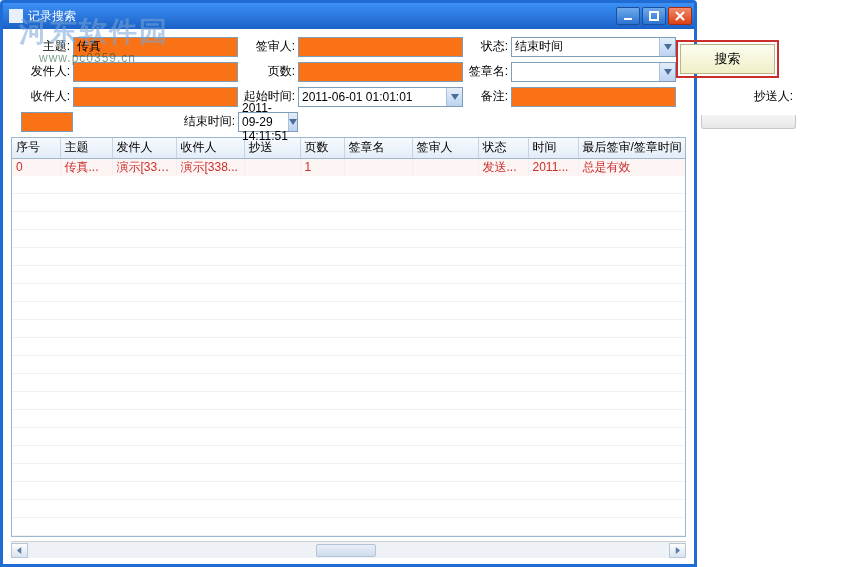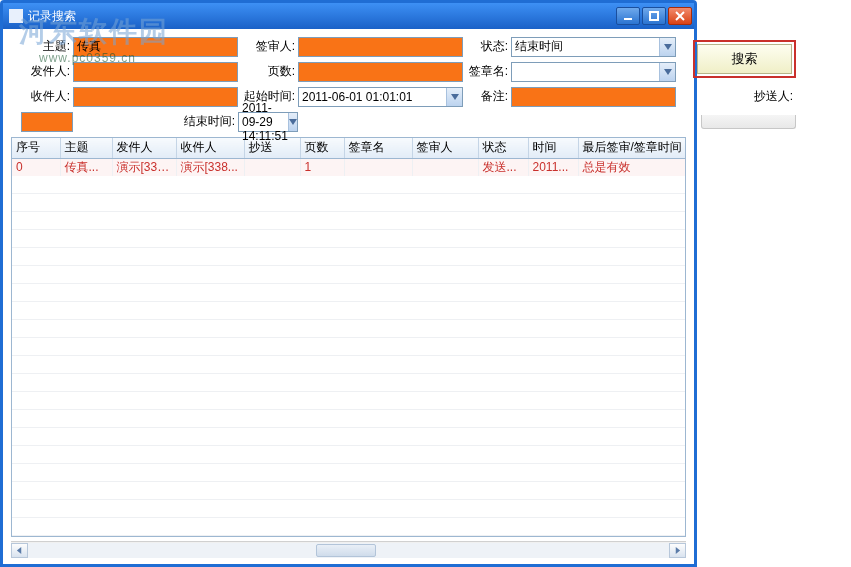--- a/index.html
+++ b/index.html
@@ -20,21 +20,21 @@
 .watermark .url { font-size: 12px; color: #14532d; letter-spacing: 1px; margin-left: 20px; }
 
 .form-area { padding: 6px 10px 4px 18px; display: grid; grid-template-columns: 52px 165px 60px 165px 48px 165px 120px; grid-auto-rows: 23px; column-gap: 0; row-gap: 2px; align-items: center; position: relative; }
 .lbl { text-align: right; padding-right: 3px; color: #000; }
 .inp { height: 20px; border: 1px solid #7e9db9; background: #f97316; padding: 0 3px; width: 100%; }
 .combo { position: relative; width: 100%; height: 20px; border: 1px solid #7e9db9; background: #fff; display: flex; align-items: center; }
 .combo span { flex: 1; padding-left: 3px; }
 .combo .dd { width: 16px; height: 100%; background: linear-gradient(#e5eef9,#bcd3ef); border-left: 1px solid #a8c1de; display: flex; align-items: center; justify-content: center; }
 .combo .dd svg { width: 8px; height: 6px; fill: #4a6c9b; }
 
-.search-btn-wrap { grid-column: 7; grid-row: 1 / span 2; display: flex; align-items: center; justify-content: flex-end; text-decoration: underline; }
+.search-btn-wrap { grid-column: 7; grid-row: 1 / span 2; display: flex; align-items: center; justify-content: flex-start; text-decoration: underline; }
 .search-btn-border { border: 2px solid #c9302c; padding: 2px; }
 .search-btn { width: 95px; height: 30px; background: linear-gradient(#fdfdf0,#f0efc7); border: 1px solid #b7b48a; cursor: pointer; font-size: 13px; }
 
 .hint { grid-column: 7; grid-row: 3; color: #d9534f; font-size: 13px; font-weight: 500; text-align: right; white-space: nowrap; }
 .hidden-btn { grid-column: 7; grid-row: 4; display: flex; justify-content: flex-end; }
 .hidden-btn div { width: 95px; height: 14px; border: 1px solid #c7c7c7; border-top: none; background: linear-gradient(#f5f5f5,#e8e8e8); border-radius: 0 0 3px 3px; }
 
 .grid-area { flex: 1; margin: 0 8px 4px 8px; border: 1px solid #9db7d1; display: flex; flex-direction: column; overflow: hidden; }
 table { border-collapse: collapse; width: 100%; table-layout: fixed; }
 thead th { background: linear-gradient(#f7fafd,#e2ecf7); border-right: 1px solid #c5d5e6; border-bottom: 1px solid #9db7d1; height: 20px; text-align: left; padding: 0 4px; font-weight: normal; color: #000; white-space: nowrap; overflow: hidden; }

